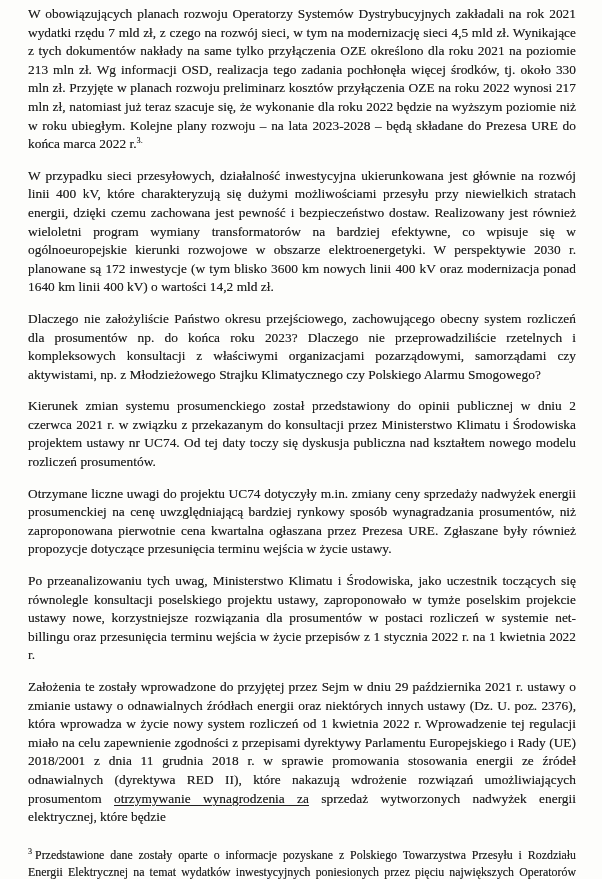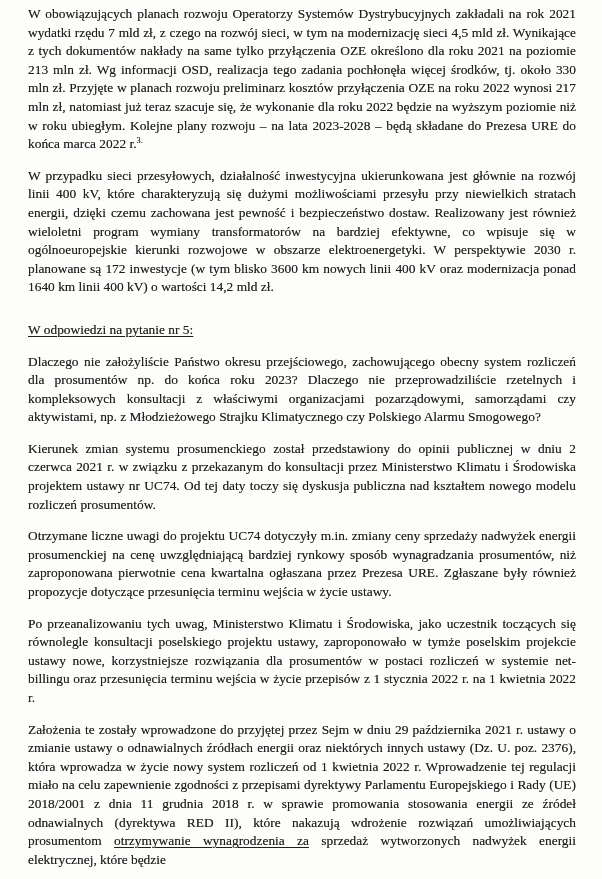--- a/index.html
+++ b/index.html
@@ -40,21 +40,21 @@
   .seg-underline {
     text-decoration: underline;
     text-underline-offset: 2px;
     text-decoration-thickness: 1px;
   }
   .seg-sup {
     vertical-align: super;
     font-size: 0.62em;
     line-height: 0;
   }
-  p.last-para { margin-bottom: 12px; }
+  p.last-para { margin-bottom: 20px; }
   .footnote {
     margin-top: 6px;
     font-size: 11.9px;
     line-height: 17.2px;
     text-align: justify;
   }
   .footnote .fn-marker {
     vertical-align: super;
     font-size: 0.68em;
     line-height: 0;
@@ -63,21 +63,20 @@
 </style>
 </head>
 <body>
 
 <div class="page">
 
   <p class="para"><span class="seg-normal">W obowiązujących planach rozwoju Operatorzy Systemów Dystrybucyjnych zakładali na rok 2021 wydatki rzędu 7 mld zł, z czego na rozwój sieci, w tym na modernizację sieci 4,5 mld zł. Wynikające z tych dokumentów nakłady na same tylko przyłączenia OZE określono dla roku 2021 na poziomie 213 mln zł. Wg informacji OSD, realizacja tego zadania pochłonęła więcej środków, tj. około 330 mln zł. Przyjęte w planach rozwoju preliminarz kosztów przyłączenia OZE na roku 2022 wynosi 217 mln zł, natomiast już teraz szacuje się, że wykonanie dla roku 2022 będzie na wyższym poziomie niż w roku ubiegłym. Kolejne plany rozwoju – na lata 2023-2028 – będą składane do Prezesa URE do końca marca 2022 r.</span><span class="seg-sup">3.</span></p>
 
   <p class="para"><span class="seg-normal">W przypadku sieci przesyłowych, działalność inwestycyjna ukierunkowana jest głównie na rozwój linii 400 kV, które charakteryzują się dużymi możliwościami przesyłu przy niewielkich stratach energii, dzięki czemu zachowana jest pewność i bezpieczeństwo dostaw. Realizowany jest również wieloletni program wymiany transformatorów na bardziej efektywne, co wpisuje się w ogólnoeuropejskie kierunki rozwojowe w obszarze elektroenergetyki. W perspektywie 2030 r. planowane są 172 inwestycje (w tym blisko 3600 km nowych linii 400 kV oraz modernizacja ponad 1640 km linii 400 kV) o wartości 14,2 mld zł.</span></p>
 
-  <p class="para heading"><span class="seg-normal">W odpowiedzi na pytanie nr 5:</span></p>
 
   <p class="para"><span class="seg-italic">Dlaczego nie założyliście Państwo okresu przejściowego, zachowującego obecny system rozliczeń dla prosumentów np. do końca roku 2023? Dlaczego nie przeprowadziliście rzetelnych i kompleksowych konsultacji z właściwymi organizacjami pozarządowymi, samorządami czy aktywistami, np. z Młodzieżowego Strajku Klimatycznego czy Polskiego Alarmu Smogowego?</span></p>
 
   <p class="para"><span class="seg-normal">Kierunek zmian systemu prosumenckiego został przedstawiony do opinii publicznej w dniu 2 czerwca 2021 r. w związku z przekazanym do konsultacji przez Ministerstwo Klimatu i Środowiska projektem ustawy nr UC74. Od tej daty toczy się dyskusja publiczna nad kształtem nowego modelu rozliczeń prosumentów.</span></p>
 
   <p class="para"><span class="seg-normal">Otrzymane liczne uwagi do projektu UC74 dotyczyły m.in. zmiany ceny sprzedaży nadwyżek energii prosumenckiej na cenę uwzględniającą bardziej rynkowy sposób wynagradzania prosumentów, niż zaproponowana pierwotnie cena kwartalna ogłaszana przez Prezesa URE. Zgłaszane były również propozycje dotyczące przesunięcia terminu wejścia w życie ustawy.</span></p>
 
   <p class="para"><span class="seg-normal">Po przeanalizowaniu tych uwag, Ministerstwo Klimatu i Środowiska, jako uczestnik toczących się równolegle konsultacji poselskiego projektu ustawy, zaproponowało w tymże poselskim projekcie ustawy nowe, korzystniejsze rozwiązania dla prosumentów w postaci rozliczeń w systemie net-billingu oraz przesunięcia terminu wejścia w życie przepisów z 1 stycznia 2022 r. na 1 kwietnia 2022 r.</span></p>
 
   <p class="para last-para"><span class="seg-normal">Założenia te zostały wprowadzone do przyjętej przez Sejm w dniu 29 października 2021 r. </span><span class="seg-italic">ustawy o zmianie ustawy o odnawialnych źródłach energii oraz niektórych innych ustawy</span><span class="seg-normal"> (Dz. U. poz. 2376), która wprowadza w życie nowy system rozliczeń od 1 kwietnia 2022 r. Wprowadzenie tej regulacji miało na celu zapewnienie zgodności z przepisami </span><span class="seg-italic">dyrektywy Parlamentu Europejskiego i Rady (UE) 2018/2001 z dnia 11 grudnia 2018 r. w sprawie promowania stosowania energii ze źródeł odnawialnych</span><span class="seg-normal"> (dyrektywa RED II), które nakazują wdrożenie rozwiązań umożliwiających prosumentom </span><span class="seg-underline">otrzymywanie wynagrodzenia za</span><span class="seg-normal"> sprzedaż wytworzonych nadwyżek energii elektrycznej, które będzie</span></p>

